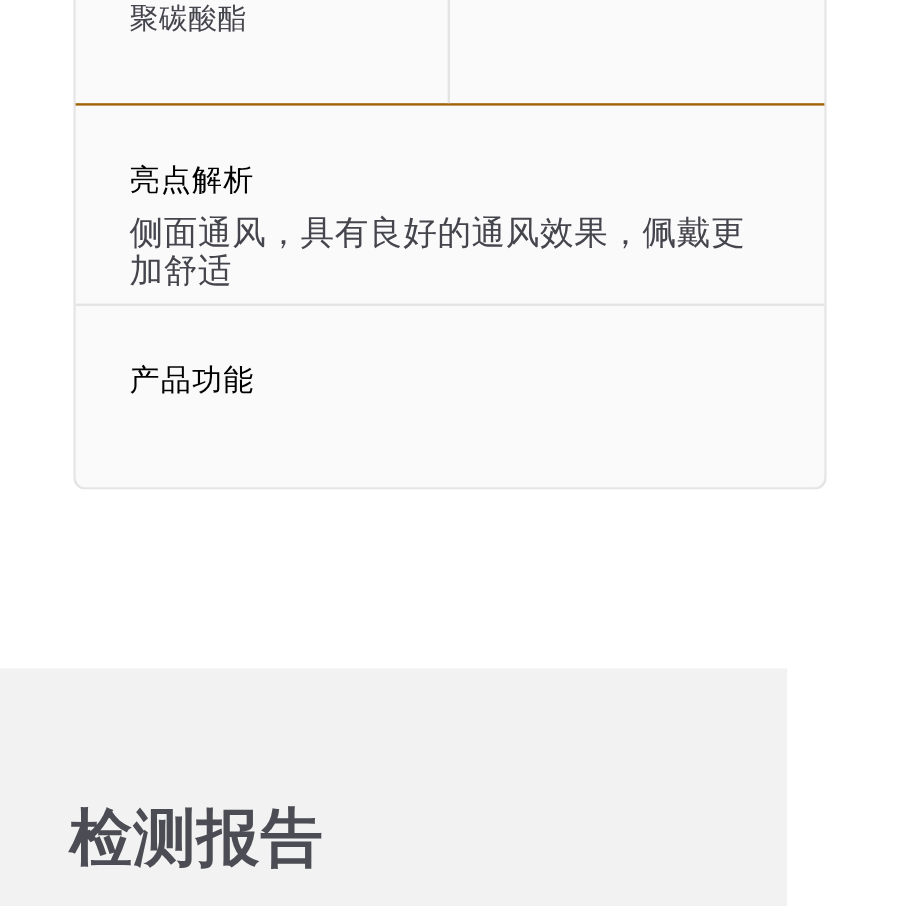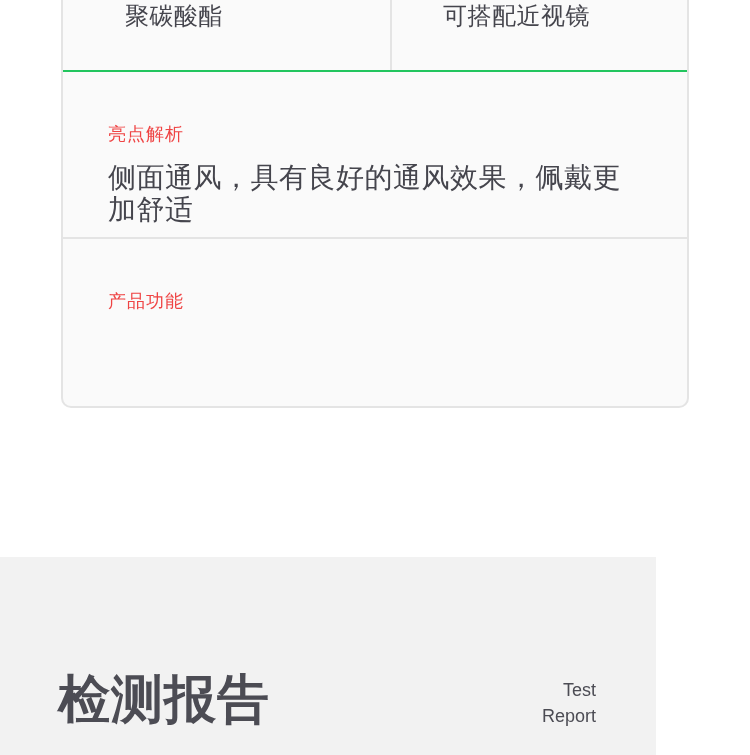--- a/index.html
+++ b/index.html
@@ -25,24 +25,23 @@
     box-sizing: border-box;
     background: #fafafa;
     border-left: 2px solid #e4e4e4;
     border-right: 2px solid #e4e4e4;
     border-bottom: 2px solid #e4e4e4;
     border-radius: 0 0 10px 10px;
   }
 
   .top-row {
     display: flex;
-    height: 72px;
+    height: 88px;
     box-sizing: border-box;
-    border-bottom: 2px solid #22c55e;
-    padding-left: 17px;
+    border-bottom: 2px solid #a16207;
   }
   .cell {
     box-sizing: border-box;
     font-size: 24px;
     line-height: 32px;
     color: #45454d;
     letter-spacing: 0.5px;
   }
   .cell-left {
     width: 312px;
@@ -59,23 +58,23 @@
     padding: 48px 45px 0 45px;
   }
   .section-highlights {
     height: 167px;
     border-bottom: 2px solid #e4e4e4;
   }
   .section-functions {
     height: 207px;
   }
   .section-label {
-    font-size: 18px;
+    font-size: 25px;
     line-height: 28px;
-    color: #ef4444;
+    color: #000000;
     letter-spacing: 1px;
   }
   .section-content {
     margin-top: 14px;
     font-size: 28px;
     line-height: 32px;
     color: #45454d;
     letter-spacing: 0.5px;
   }
 
@@ -112,37 +111,30 @@
 <body>
 
 <div class="page">
 
   <div class="spec-card">
 
     <div class="top-row">
       <div class="cell cell-left">
         <span>聚碳酸酯</span>
       </div>
-      <div class="cell cell-right">
-        <span>可搭配近视镜</span>
-      </div>
     </div>
 
     <div class="section section-highlights">
       <div class="section-label">亮点解析</div>
       <div class="section-content">侧面通风，具有良好的通风效果，佩戴更加舒适</div>
     </div>
 
     <div class="section section-functions">
       <div class="section-label">产品功能</div>
     </div>
 
   </div>
 
   <div class="report-band">
     <div class="report-title">检测报告</div>
-    <div class="report-subtitle">
-      <span>Test</span><br>
-      <span>Report</span>
-    </div>
   </div>
 
 </div>
 
 </body></html>

